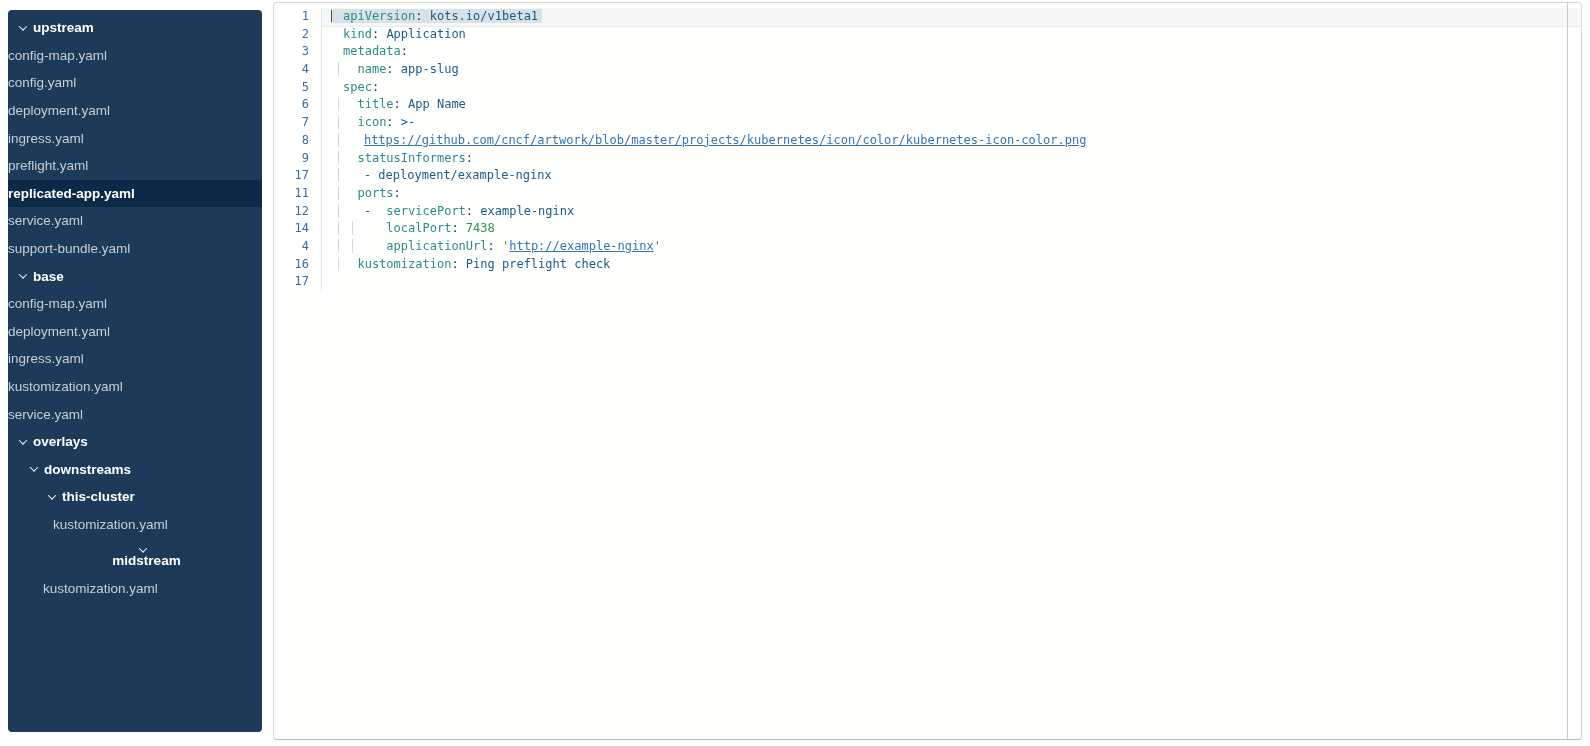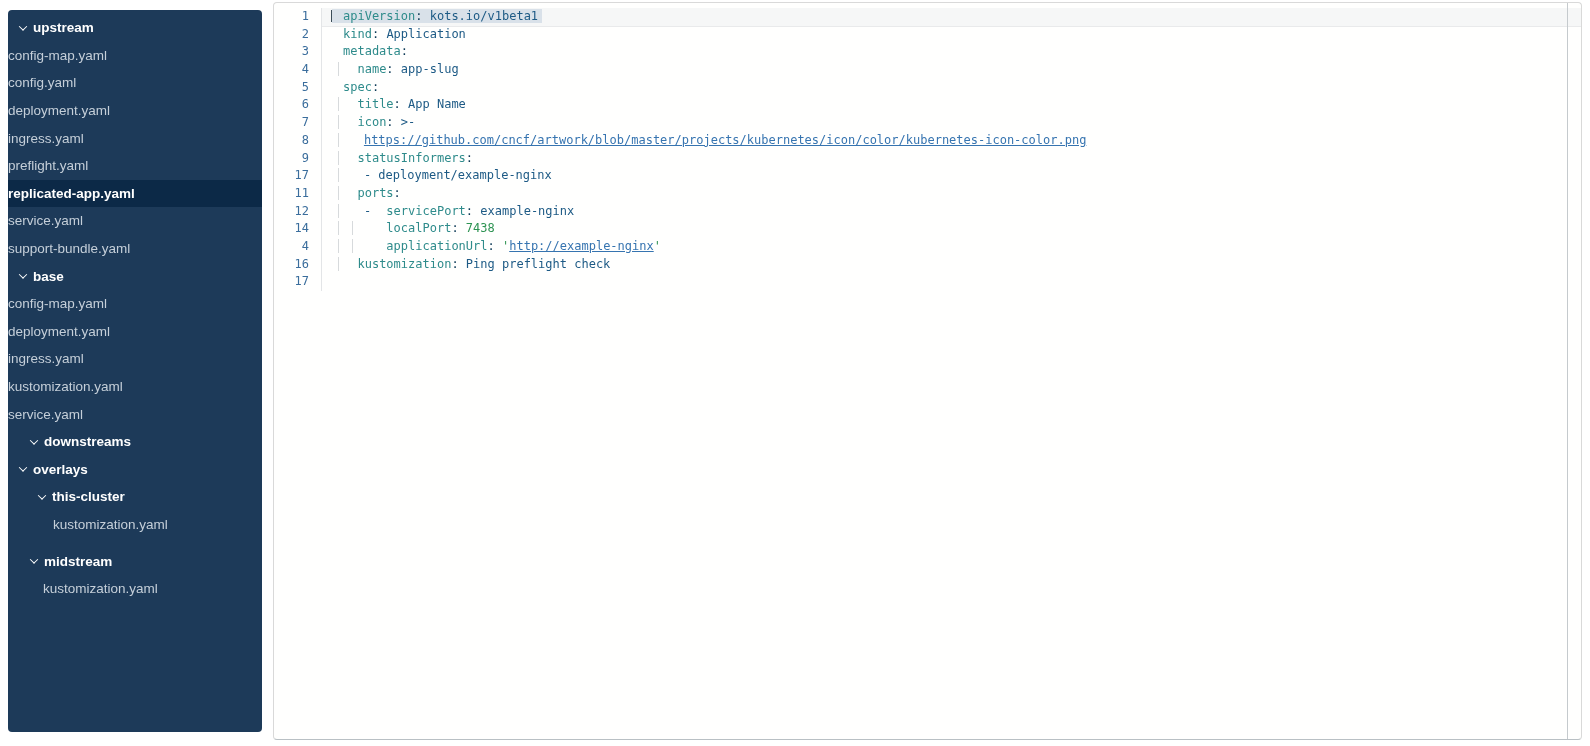--- a/index.html
+++ b/index.html
@@ -14,24 +14,24 @@
     text-align:right;
   }
   .node {
     display:flex; align-items:center; height:27.6px;
     font-size:13.5px; cursor:pointer; white-space:nowrap;
   }
   .node.folder { color:var(--folderText); font-weight:700; }
   .node.file   { color:var(--fileText); font-weight:400; }
   .node.selected { background:var(--sidebarSelectedBg); color:#ffffff; font-weight:700; }
   .node.gap-sm { }
-  .node.gap-md { margin-top:9px; }
+  .node.gap-md { margin-top:9px;flex-direction:column; }
   .node.folder.d0 { padding-left:12px; }
   .node.folder.d1 { padding-left:23px; }
-  .node.folder.d2 { padding-left:31px; }
+  .node.folder.d2 { padding-left:41px; }
   .node.file.d1 { }
   .node.file.d2 { padding-left:35px; }
   .node.file.d3 { padding-left:45px; }
   .chev {
     display:inline-block; width:6px; height:6px;
     border:solid #ffffff; border-width:0 1.5px 1.5px 0;
     margin-right:7px; flex:none;
   }
   .chev.down  { transform:rotate(45deg) translate(-1px,-1px); }
   .chev.right { transform:rotate(-45deg); border-color:var(--fileText); }
@@ -119,27 +119,27 @@
     </div>
     <div class="node file d1">
       <span>ingress.yaml</span>
     </div>
     <div class="node file d1">
       <span>kustomization.yaml</span>
     </div>
     <div class="node file d1">
       <span>service.yaml</span>
     </div>
+    <div class="node folder d0 gap-sm">
+      <span class="chev down"></span>
+      <span>overlays</span>
+    </div>
     <div class="node folder d1">
       <span class="chev down"></span>
       <span>downstreams</span>
-    </div>
-    <div class="node folder d0 gap-sm">
-      <span class="chev down"></span>
-      <span>overlays</span>
     </div>
     <div class="node folder d2">
       <span class="chev down"></span>
       <span>this-cluster</span>
     </div>
     <div class="node file d3">
       <span>kustomization.yaml</span>
     </div>
     <div class="node folder d1 gap-md">
       <span class="chev down"></span>

